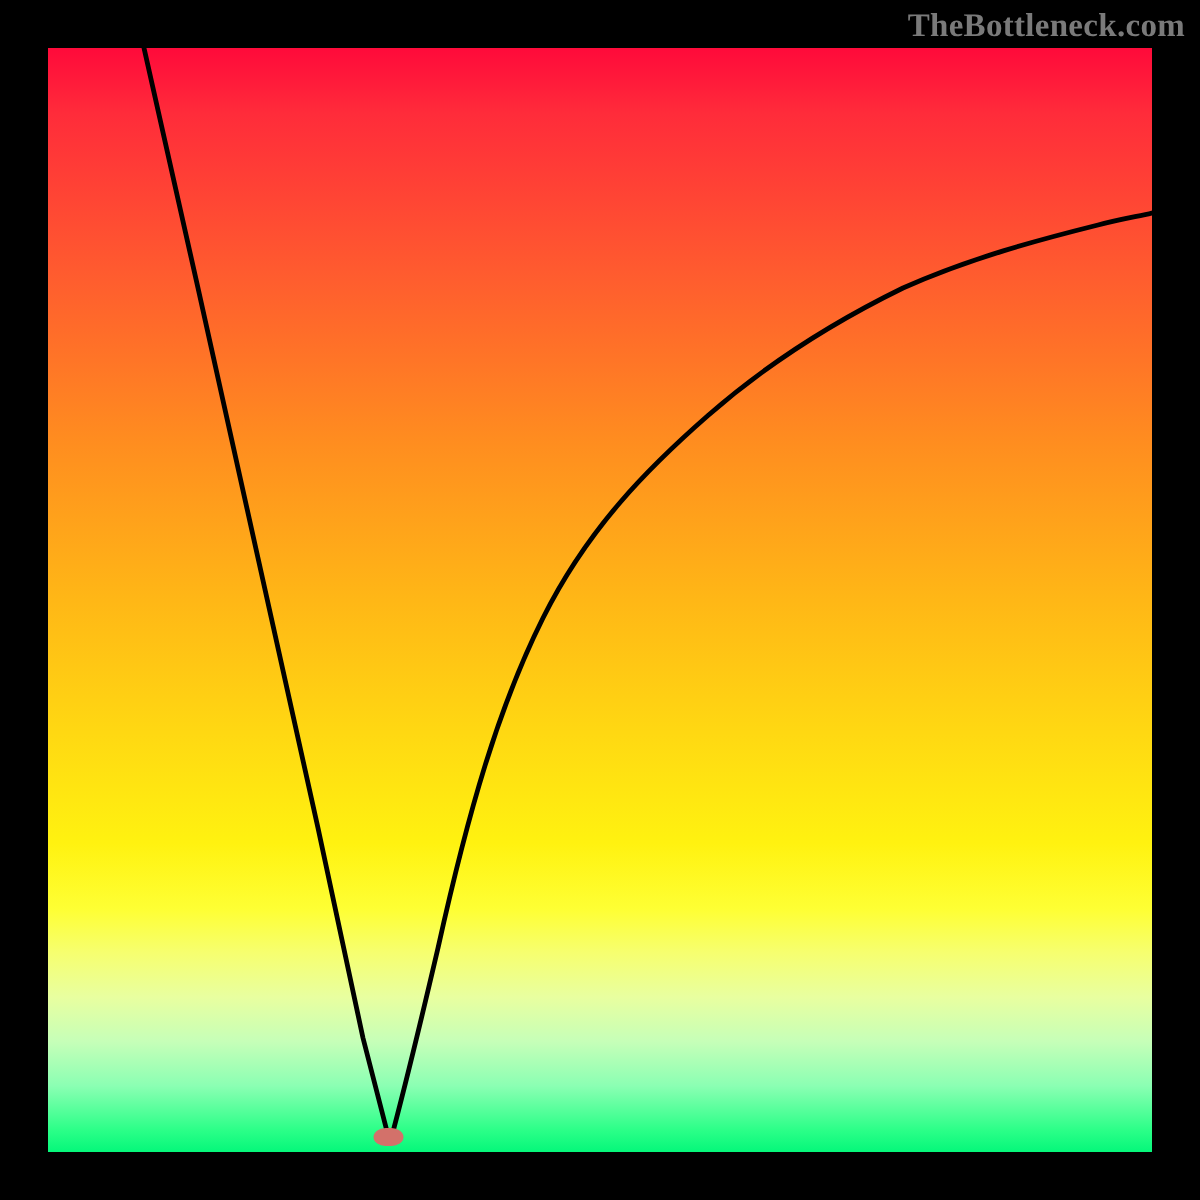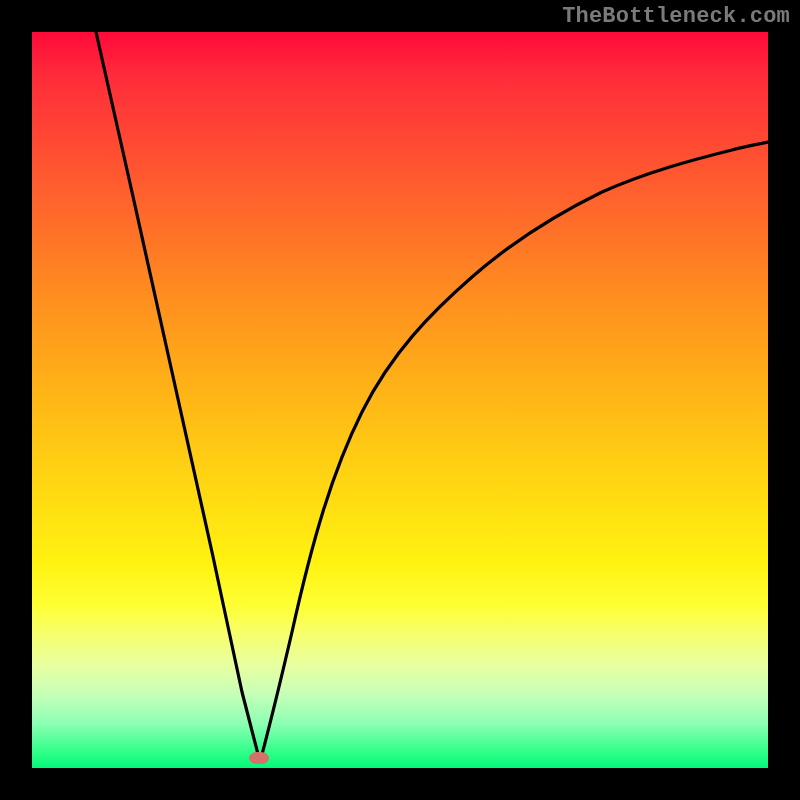--- a/index.html
+++ b/index.html
@@ -1,19 +1,19 @@
 <!DOCTYPE html>
 <html><head>
 <meta charset="utf-8">
 <style>
   html,body{margin:0;padding:0;width:800px;height:800px;background:#fff;overflow:hidden;}
   .watermark{
     position:absolute;
     top:4px; right:10px;
-    font-family:Liberation Mono, monospace;
+    font-family:Liberation Serif, serif;
     font-size:22px;
     font-weight:bold;
     color:#7a7a7a;
     letter-spacing:0.2px;
     z-index:50;
   }
   .frame{
     position:absolute;
     left:0;top:0;width:800px;height:800px;
     background:#000;

